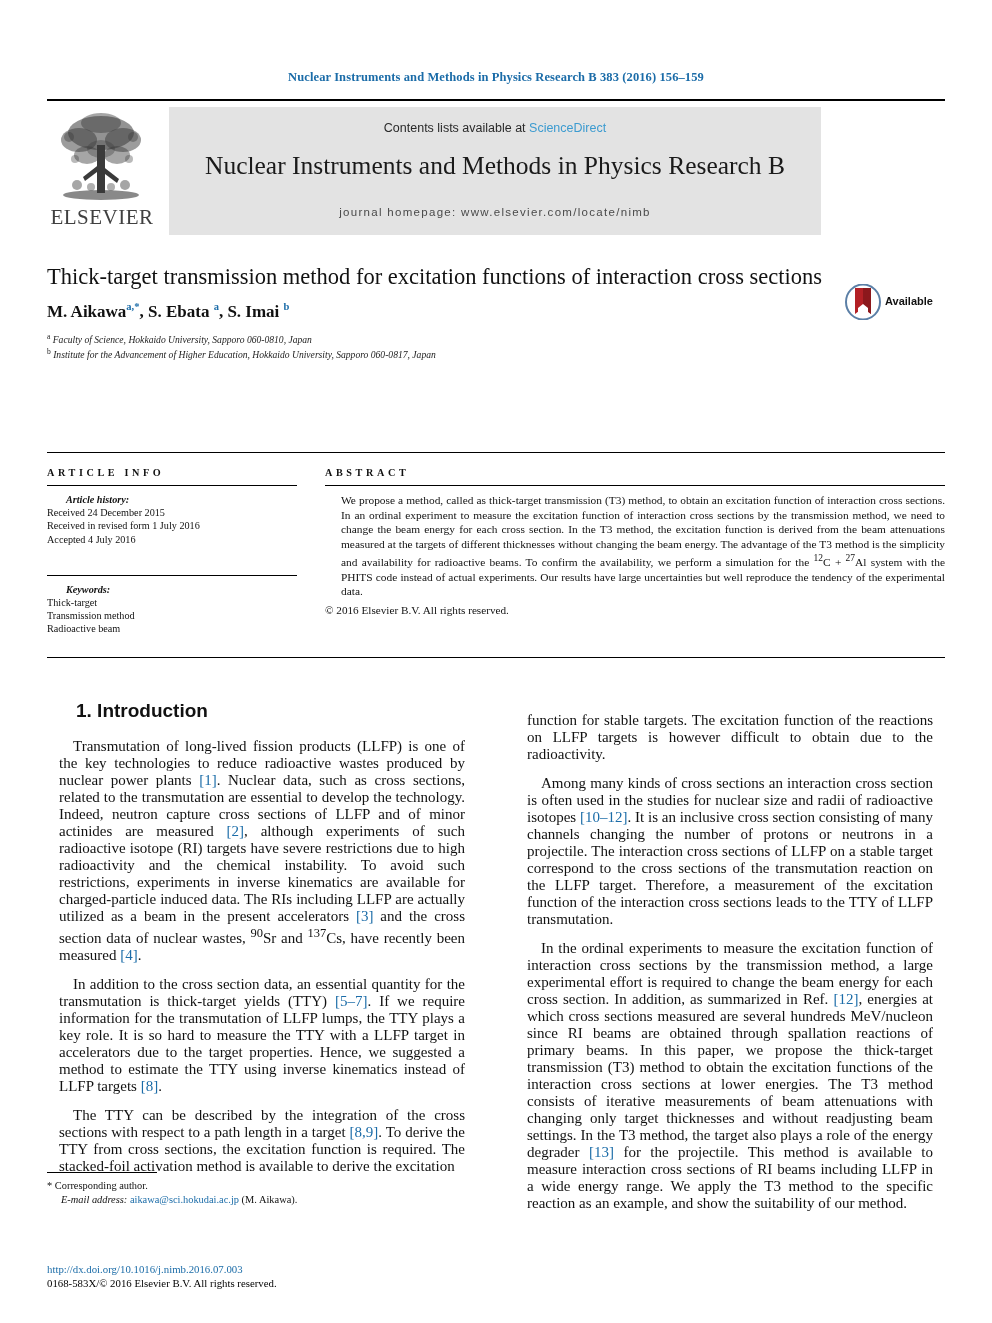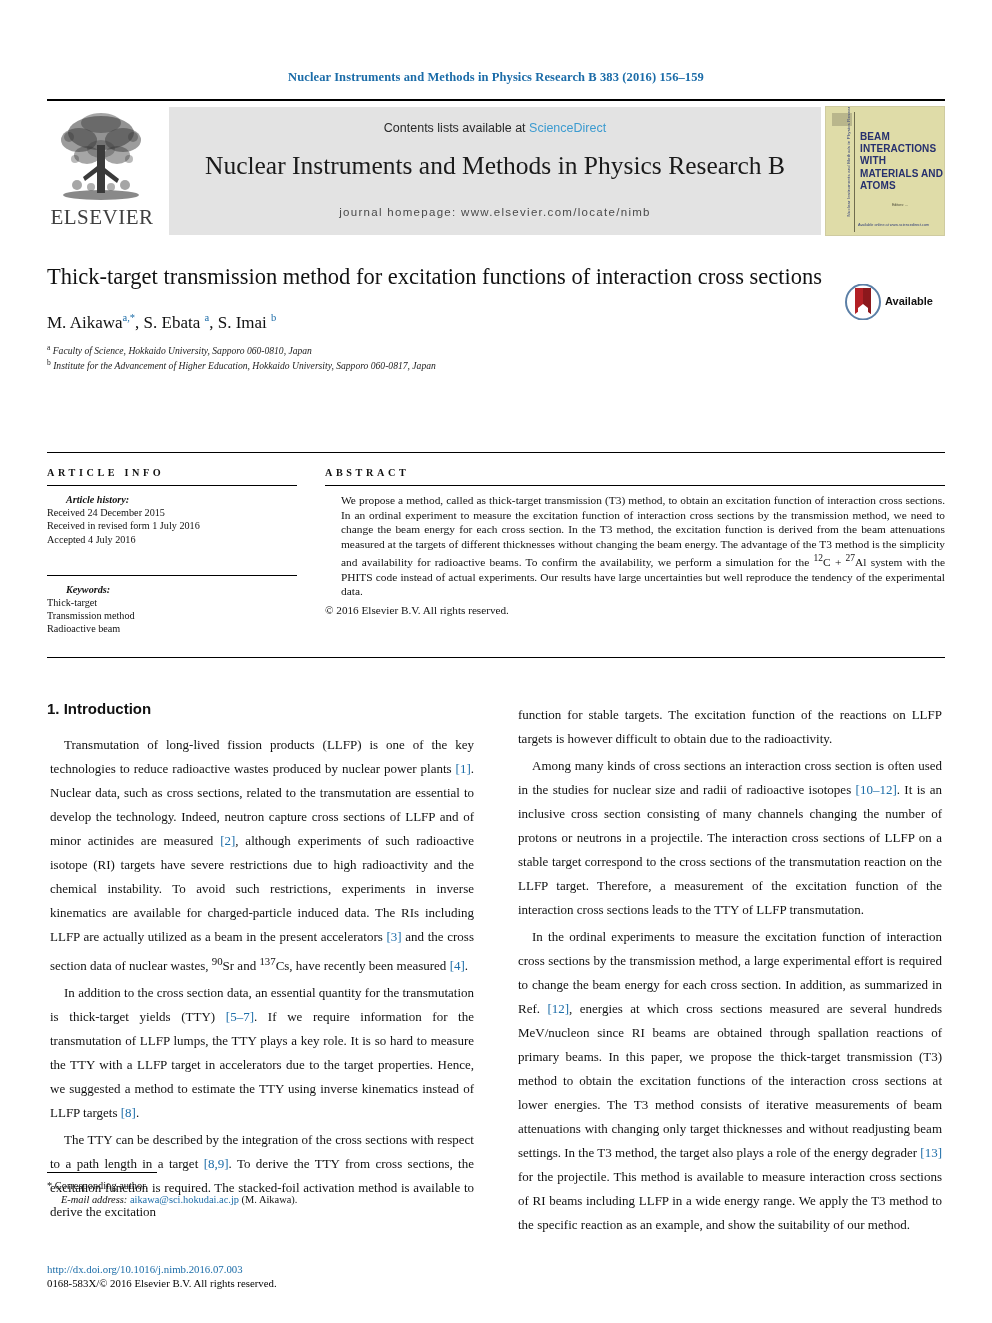--- a/index.html
+++ b/index.html
@@ -187,24 +187,25 @@
   }
   .crossmark-label {
     position: absolute;
     left: 40px; top: 11px;
     font-family: "Liberation Sans", sans-serif;
     font-size: 11px;
     font-weight: bold;
     color: #111;
   }
   .authors {
-    margin-top: 21px;
+    margin-top: 10px;
     font-family: "Liberation Serif", serif;
     font-size: 17px;
     color: #111;
+    font-weight: bold;
   }
   .authors sup {
     color: #1b6ca8;
     font-size: 10.5px;
   }
   .affiliations {
     margin-top: 9px;
     font-family: "Liberation Serif", serif;
     font-style: italic;
     font-size: 9.6px;
@@ -276,30 +277,31 @@
   }
   .bcol {
     position: absolute;
     top: 0;
     width: 430px;
   }
   .bcol-left { left: 0px; }
   .bcol-right { left: 468px; }
   .h2 {
     font-family: "Liberation Sans", sans-serif;
+    font-size: 19px;
+    font-weight: bold;
+    color: #111;
+    margin-bottom: 16px;
+    margin-left: 29px;
+  }
+  p.para {
+    margin: 12px;
+    font-family: "Liberation Serif", serif;
     font-size: 15px;
-    font-weight: bold;
-    color: #111;
-    margin-bottom: 16px;
-  }
-  p.para {
-    margin: 3px;
-    font-family: "Liberation Serif", serif;
-    font-size: 13px;
-    line-height: 24px;
+    line-height: 17px;
     text-align: justify;
     text-indent: 14px;
     color: #111;
   }
   p.para.noindent { text-indent: 0; }
   a.ref, .ref {
     color: #1b6ca8;
     text-decoration: none;
   }
 
@@ -367,29 +369,20 @@
       </svg>
     </div>
     <div class="elsevier-wordmark">ELSEVIER</div>
 
     <div class="banner">
       <div class="contents-line"><span>Contents lists available at </span><span class="sd-link">ScienceDirect</span></div>
       <div class="journal-title">Nuclear Instruments and Methods in Physics Research B</div>
       <div class="homepage-line">journal homepage: www.elsevier.com/locate/nimb</div>
     </div>
 
-    <div class="cover-thumb">
-      <div class="cover-els"></div>
-      <div class="cover-spine">
-        <div class="cover-spine-text">Nuclear Instruments and Methods in Physics Research B</div>
-      </div>
-      <div class="cover-title">BEAM INTERACTIONS WITH MATERIALS AND ATOMS</div>
-      <div class="cover-foot1">Editors: ... </div>
-      <div class="cover-foot2">Available online at www.sciencedirect.com</div>
-    </div>
   </div>
 
   <div class="title-block">
     <div class="article-title">Thick-target transmission method for excitation functions of interaction cross sections</div>
 
     <div class="crossmark">
       <svg class="crossmark-badge" viewBox="0 0 36 36">
         <ellipse cx="18" cy="18" rx="17" ry="17.5" fill="#ffffff" stroke="#5b7fa6" stroke-width="2"></ellipse>
         <path d="M10 4 L26 4 L26 30 L18 24 L10 30 Z" fill="#b32025"></path>
         <path d="M18 4 L26 4 L26 30 L18 24 Z" fill="#8c181c"></path>

